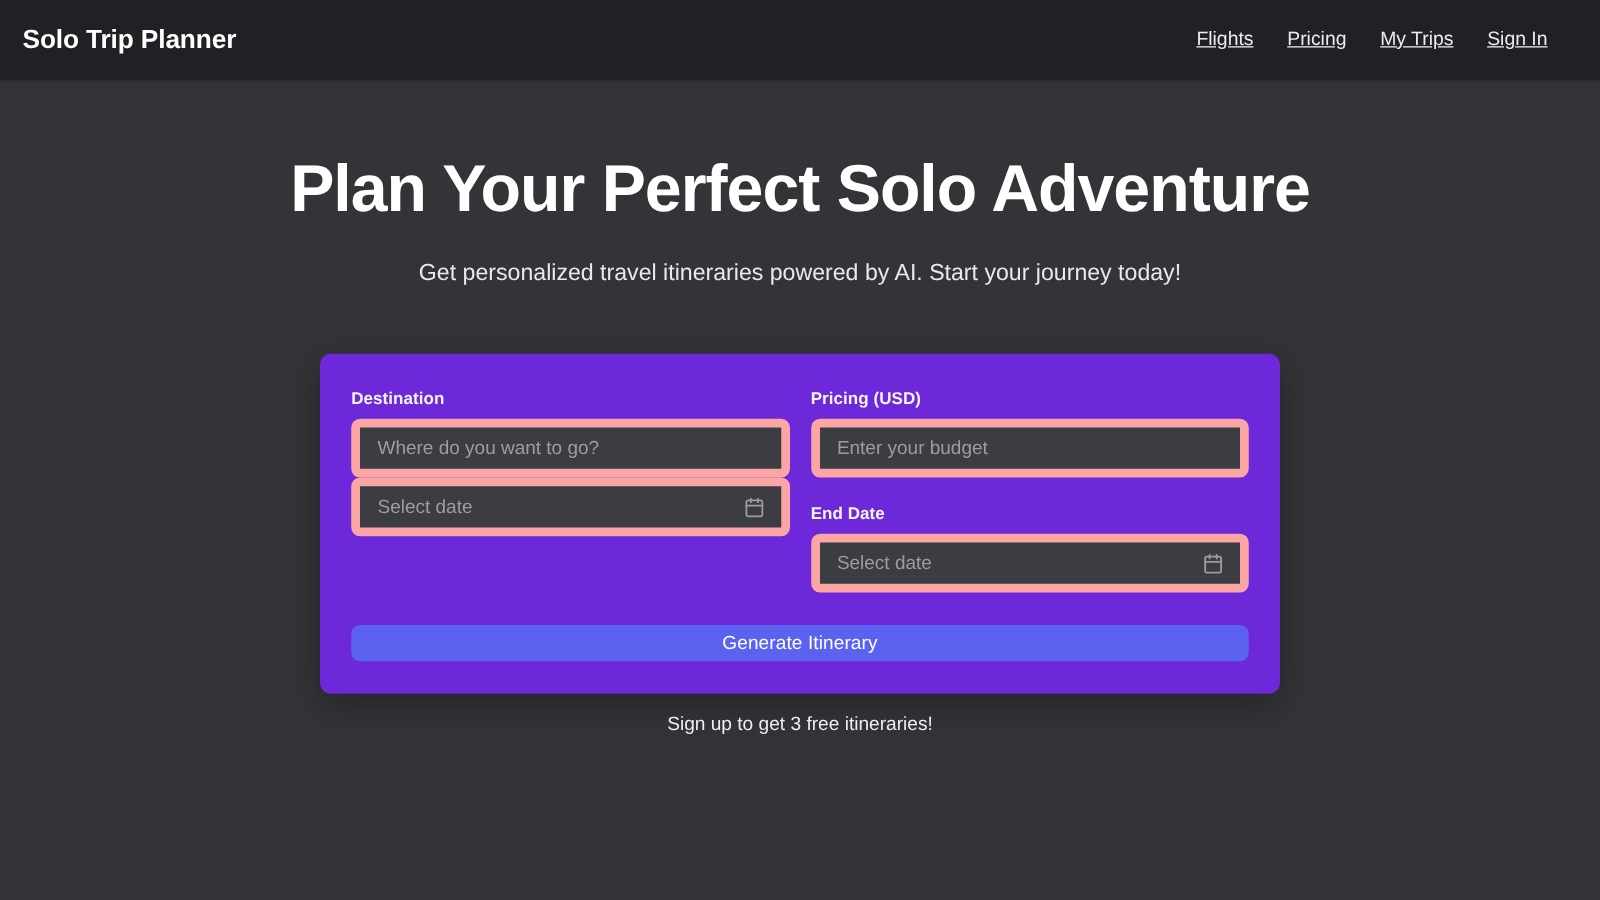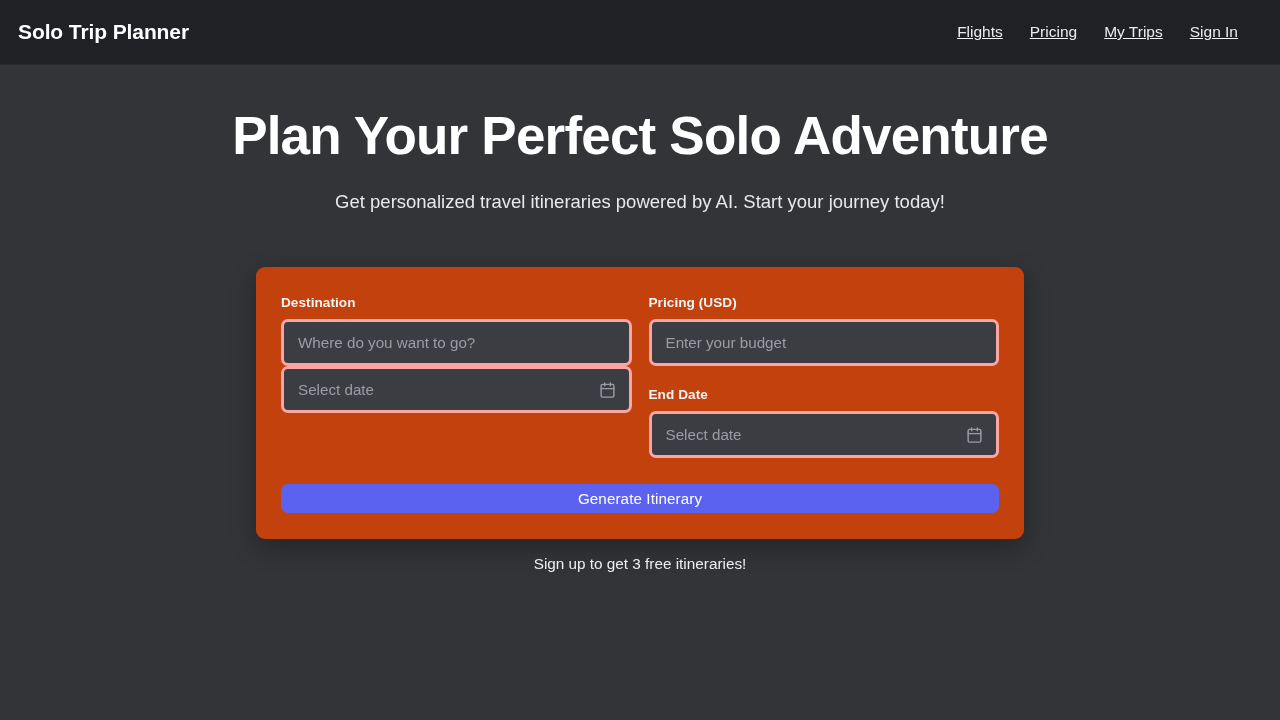--- a/index.html
+++ b/index.html
@@ -46,21 +46,21 @@
 
   .nav-link {
     font-size: 15.5px;
     color: #ececee;
     text-decoration: none;
     white-space: nowrap;
   }
 
   
   .hero {
-    padding-top: 41px;
+    padding-top: 57px;
     text-align: center;
   }
 
   .hero-title {
     font-size: 53px;
     font-weight: bold;
     letter-spacing: -0.8px;
     color: #ffffff;
     line-height: 1.12;
   }
@@ -76,21 +76,21 @@
 
   
   .card-wrap {
     display: flex;
     justify-content: center;
     margin-top: 50px;
   }
 
   .card {
     width: 768px;
-    background: #c2410c;
+    background: #6d28d9;
     border-radius: 9px;
     padding: 28px 25px 26px 25px;
     box-shadow: 0 8px 26px rgba(0,0,0,0.30);
   }
 
   .grid {
     display: grid;
     grid-template-columns: 1fr 1fr;
     column-gap: 17px;
     row-gap: 0;
@@ -108,21 +108,21 @@
 
   .field + .field,
   .row-2 .field { }
 
   .row-2 .field-label { margin-top: 21px; }
 
   .input {
     position: relative;
     height: 47px;
     background: #3b3d43;
-    border: 3px solid #fca5a5;
+    border: 7px solid #fca5a5;
     border-radius: 7px;
     display: flex;
     align-items: center;
     padding: 0 14px;
     cursor: text;
   }
 
   .input-text {
     font-size: 15.2px;
     color: #9b9da3;

